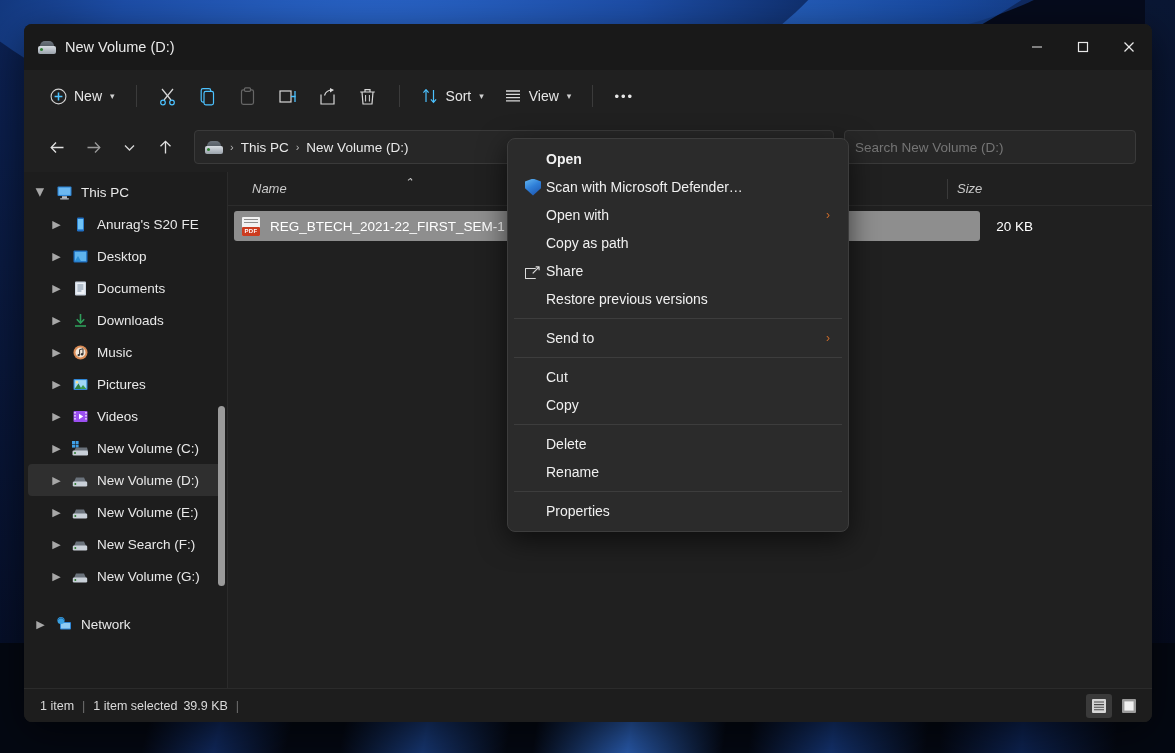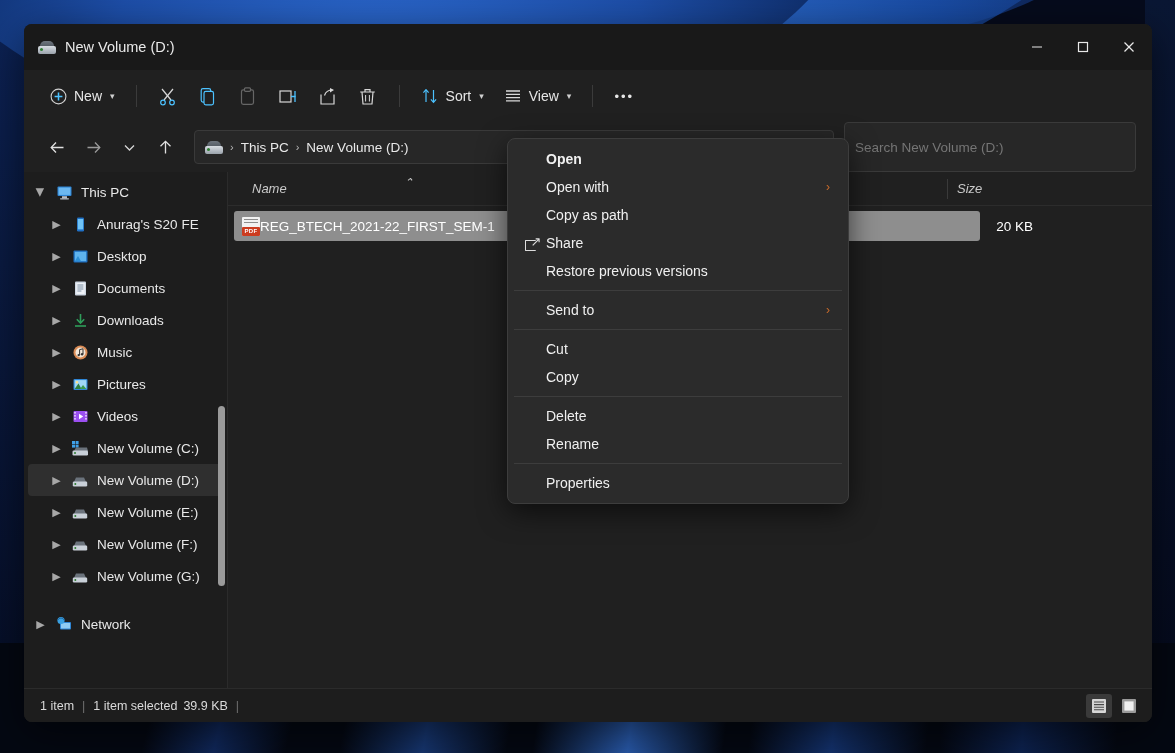--- a/index.html
+++ b/index.html
@@ -159,21 +159,21 @@
     display: flex;
     align-items: center;
     padding: 0 10px;
     gap: 7px;
     min-width: 0;
   }
   .crumb { color: #e8e8e8; font-size: 13.5px; white-space: nowrap; }
   .crumb-sep { color: #b9b9b9; font-size: 11px; }
   .searchbox {
     width: 292px;
-    height: 50px;
+    height: 34px;
     margin-left: 8px;
     background: #272727;
     border: 1px solid #3a3a3a;
     border-radius: 4px;
     display: flex;
     align-items: center;
     padding: 0 10px;
     flex: 0 0 auto;
   }
   .searchbox input {
@@ -269,21 +269,21 @@
     height: 30px;
     display: flex;
     align-items: center;
     margin: 0 0 0 6px;
     width: 746px;
     background: #8e8e8e;
     border-radius: 3px;
     color: #ffffff;
     font-size: 13.5px;
   }
-  .fr-name { display: flex; align-items: center; gap: 0; width: 390px; flex: 0 0 390px; padding-left: 8px; overflow: hidden; }
+  .fr-name { display: flex; align-items: center; gap: 10px; width: 390px; flex: 0 0 390px; padding-left: 8px; overflow: hidden; }
   .fr-date { width: 165px; flex: 0 0 165px; overflow: hidden; white-space: nowrap; }
   .fr-type { width: 150px; flex: 0 0 150px; overflow: hidden; white-space: nowrap; }
   .fr-size { width: 110px; flex: 0 0 110px; text-align: right; padding-right: 16px; }
   .fr-label { white-space: nowrap; overflow: hidden; }
 
   
   .pdf-ico { position: relative; width: 18px; height: 19px; flex: 0 0 18px; }
   .pdf-ico .sheet {
     position: absolute; inset: 0;
     background: #f2f2f2; border-radius: 1px;
@@ -719,21 +719,21 @@
 
         <div class="tree-item lvl2">
           <span class="tw">▶</span>
           <span class="ti-ico">
             <svg width="18" height="17" viewBox="0 0 18 17">
                 <path d="M3 10 L5 5.5 L13 5.5 L15 10 Z" fill="#6b737c"></path>
                 <rect x="1.8" y="9.5" width="14.4" height="5" rx="1.2" fill="#c9d0d8"></rect>
                 <circle cx="4.3" cy="12" r="1" fill="#2e7d32"></circle>
               </svg>
           </span>
-          <span class="ti-label">New Volume (F:)</span>
+          <span class="ti-label">New Search (F:)</span>
         </div>
 
         <div class="tree-item lvl2">
           <span class="tw">▶</span>
           <span class="ti-ico">
             <svg width="18" height="17" viewBox="0 0 18 17">
                 <path d="M3 10 L5 5.5 L13 5.5 L15 10 Z" fill="#6b737c"></path>
                 <rect x="1.8" y="9.5" width="14.4" height="5" rx="1.2" fill="#c9d0d8"></rect>
                 <circle cx="4.3" cy="12" r="1" fill="#2e7d32"></circle>
               </svg>
@@ -825,20 +825,26 @@
     </div>
   </div>
 
   <div id="context-menu">
 
     <div class="cm-item">
       <span class="cm-ico"></span>
       <span class="cm-label bold">Open</span>
     </div>
 
+    <div class="cm-item">
+      <span class="cm-ico">
+          <span class="shield"></span>
+        </span>
+      <span class="cm-label">Scan with Microsoft Defender…</span>
+    </div>
 
     <div class="cm-item">
       <span class="cm-ico"></span>
       <span class="cm-label">Open with</span>
       <span class="cm-arrow">›</span>
     </div>
 
     <div class="cm-item">
       <span class="cm-ico"></span>
       <span class="cm-label">Copy as path</span>

